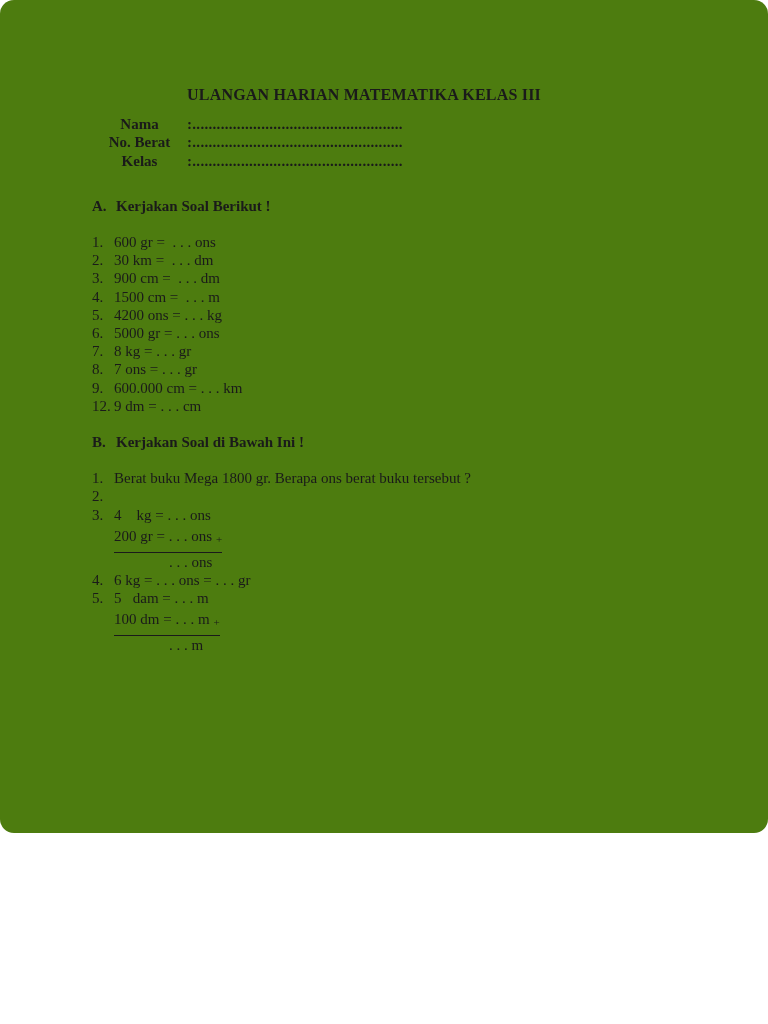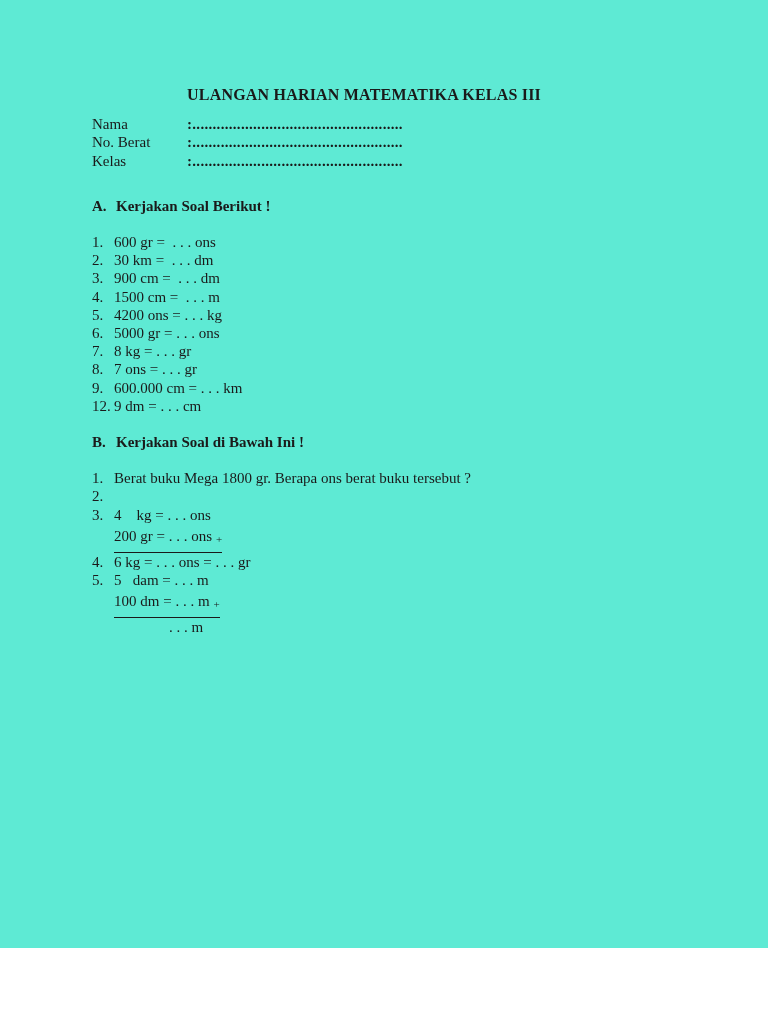--- a/index.html
+++ b/index.html
@@ -5,35 +5,35 @@
   html, body { margin: 0; padding: 0; }
   body {
     width: 768px; height: 1024px;
     background: #ffffff;
     color: #1a1a1a;
     font-family: "Liberation Serif", serif;
     font-size: 15px;
     line-height: 18.2px;
     -webkit-font-smoothing: antialiased;
   }
-  .page { width: 768px; height: 948px; overflow: hidden; background: #5eead4; }
+  .page { width: 768px; height: 833px; overflow: hidden; background: #4d7c0f; border-radius: 14px; }
   .content { padding: 86px 132px 0 92px; }
 
   .title {
     text-align: center;
     font-weight: bold;
     font-size: 16px;
     letter-spacing: 0.2px;
     margin: 0 0 11px 0;
     white-space: nowrap;
   }
 
   .fields { margin: 0 0 27px 0; }
   .field-row { display: flex; }
-  .field-label { flex: 0 0 95px; font-weight: normal; }
+  .field-label { flex: 0 0 95px; font-weight: bold; text-align: center; }
   .field-dots { font-weight: bold; letter-spacing: 0.3px; }
 
   .section { margin: 0; }
   .sec-head { display: flex; font-weight: bold; }
   .sec-letter { flex: 0 0 24px; }
   .sec-title { flex: 1; }
 
   .list { margin-top: 18px; margin-bottom: 18px; }
   .item { display: flex; }
   .item-num { flex: 0 0 22px; white-space: pre-wrap; }
@@ -143,20 +143,21 @@
 
         <div class="item">
           <span class="item-num">3.</span>
           <div class="item-lines">
             <div class="line-text">4    kg = . . . ons</div>
             <div>
               <span class="ul-wrap">
                 <span class="line-text">200 gr = . . . ons</span><span class="plus">+</span>
               </span>
             </div>
+            <div class="sum-line line-text">. . . ons</div>
           </div>
         </div>
 
         <div class="item">
           <span class="item-num">4.</span>
           <span class="item-text">6 kg = . . . ons = . . . gr</span>
         </div>
 
         <div class="item">
           <span class="item-num">5.</span>

